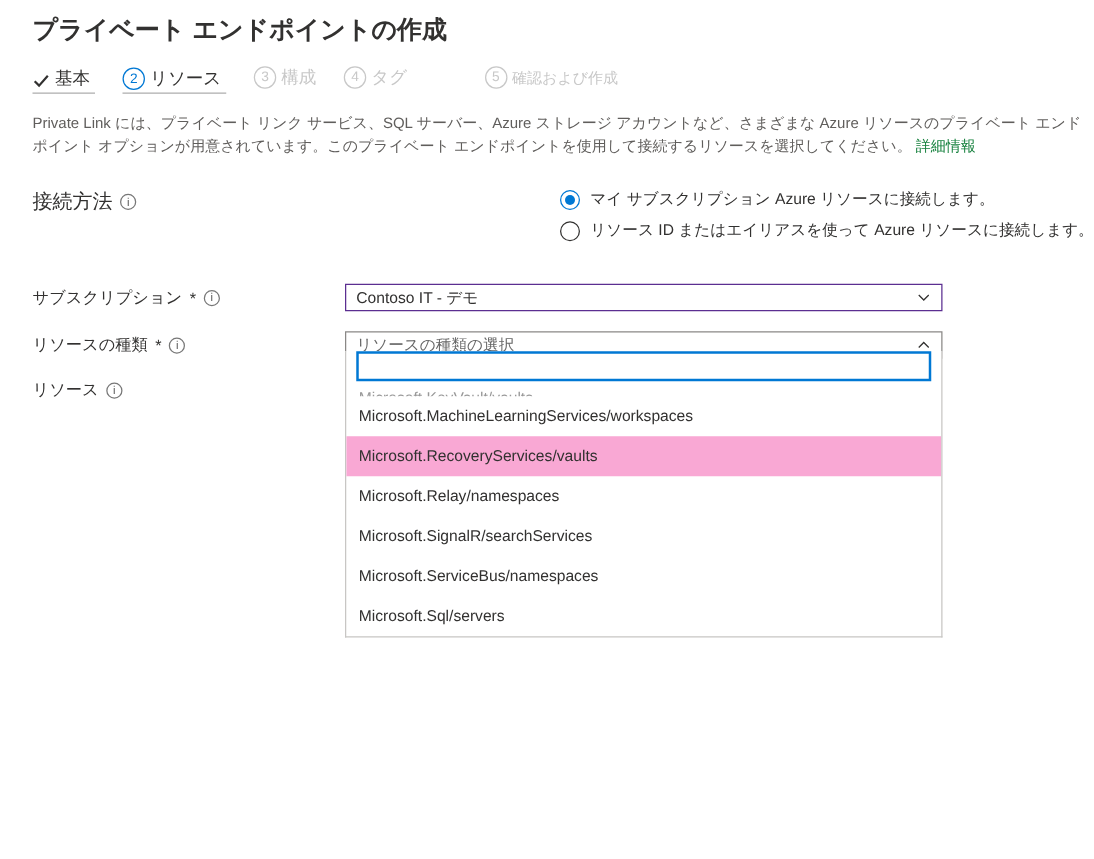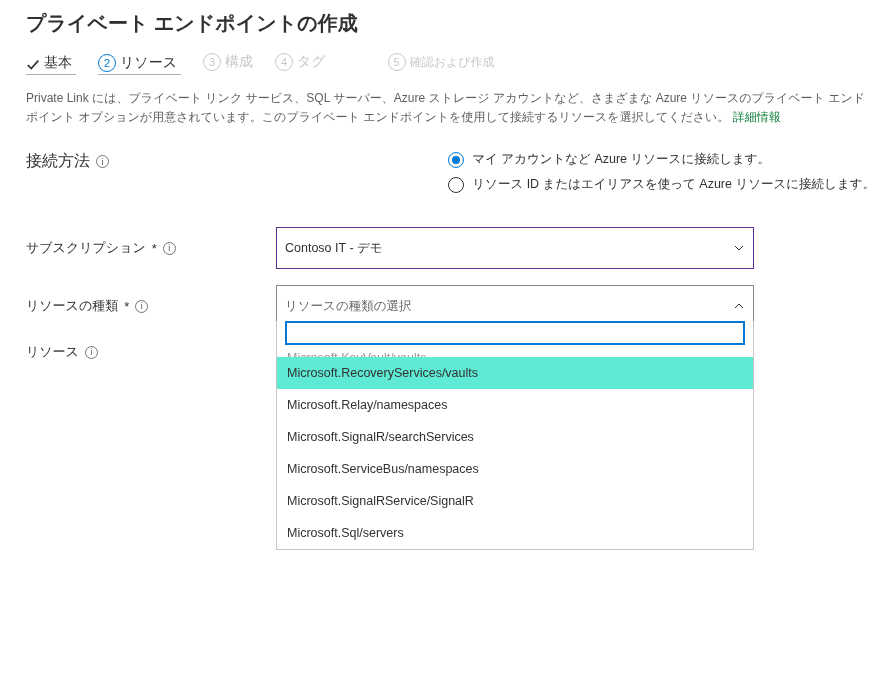--- a/index.html
+++ b/index.html
@@ -33,31 +33,31 @@
   .form-label .req { color:#323130; }
   .info-icon { width:13px; height:13px; border:1px solid #777; border-radius:50%; display:inline-flex; align-items:center; justify-content:center; font-size:9px; color:#555; cursor:default;}
 
   .radio-group { display:flex; flex-direction:column; gap:8px; font-size:12.5px; }
   .radio-item { display:flex; align-items:center; gap:8px; cursor:pointer; }
   .radio-outer { width:16px; height:16px; border-radius:50%; border:1px solid #323130; display:flex; align-items:center; justify-content:center;}
   .radio-item.selected .radio-outer { border-color:#0078d4; }
   .radio-inner { width:8px; height:8px; border-radius:50%; background:#0078d4; display:none;}
   .radio-item.selected .radio-inner { display:block; }
 
-  .select { width: 478px; height: 42px; border:1px solid #8a8886; display:flex; align-items:center; justify-content:space-between; padding:0 8px; font-size:12.5px; cursor:pointer; background:#fff;}
+  .select { width: 478px; height: 22px; border:1px solid #8a8886; display:flex; align-items:center; justify-content:space-between; padding:0 8px; font-size:12.5px; cursor:pointer; background:#fff;}
   .select.highlight { border-color:#5b2e91; }
   .select.expanded {}
   .chevron { width:12px;height:12px; }
 
   .dropdown-panel { position:relative; margin-left:250px; margin-top:-14px; width:478px; border:1px solid #c8c6c4; border-top:none; background:#fff; }
   .dropdown-search { margin:10px 8px 6px 8px; }
   .dropdown-search input { width:100%; height:24px; border:2px solid #0078d4; outline:none; padding:0 6px; font-size:12.5px;}
   .dropdown-list { max-height: 320px; overflow-y:auto; }
   .dropdown-item { padding:9px 10px; font-size:12.5px; color:#323130; cursor:pointer; }
-  .dropdown-item.hover { background:#5eead4; }
+  .dropdown-item.hover { background:#f9a8d4; }
   
   .dropdown-list::-webkit-scrollbar{width:16px;}
   .dropdown-list::-webkit-scrollbar-thumb{background:#c1c1c1;}
   .dropdown-list::-webkit-scrollbar-track{background:#f1f1f1;}
 </style>
 </head>
 <body>
 
 <div class="page">
 
@@ -97,21 +97,21 @@
   <div class="form-row" style="align-items:flex-start;justify-content:space-between;">
     <div class="form-label">
       <span style="font-size:16px;">接続方法</span>
       <span class="info-icon">i</span>
     </div>
     <div class="radio-group">
       <div class="radio-item selected">
         <span class="radio-outer">
             <span class="radio-inner"></span>
           </span>
-        <span>マイ アカウントなど Azure リソースに接続します。</span>
+        <span>マイ サブスクリプション Azure リソースに接続します。</span>
       </div>
       <div class="radio-item">
         <span class="radio-outer"></span>
         <span>リソース ID またはエイリアスを使って Azure リソースに接続します。</span>
       </div>
     </div>
   </div>
 
   <div style="height:18px;"></div>
 
@@ -149,22 +149,22 @@
       <span class="info-icon">i</span>
     </div>
   </div>
 
   <div class="dropdown-panel" style="margin-top:-56px;">
     <div class="dropdown-search">
       <input type="text" placeholder="" style="">
     </div>
     <div class="dropdown-list" id="dropdown-list">
         <div class="dropdown-item" style="overflow: hidden; height: 6px; padding-top: 0px; padding-bottom: 0px; color: rgb(153, 153, 153);">Microsoft.KeyVault/vaults</div>
+        <div class="dropdown-item">Microsoft.MachineLearningServices/workspaces</div>
         <div class="dropdown-item hover">Microsoft.RecoveryServices/vaults</div>
         <div class="dropdown-item">Microsoft.Relay/namespaces</div>
         <div class="dropdown-item">Microsoft.SignalR/searchServices</div>
         <div class="dropdown-item">Microsoft.ServiceBus/namespaces</div>
-        <div class="dropdown-item">Microsoft.SignalRService/SignalR</div>
         <div class="dropdown-item">Microsoft.Sql/servers</div>
       </div>
   </div>
 
 </div>
 
 </body></html>

